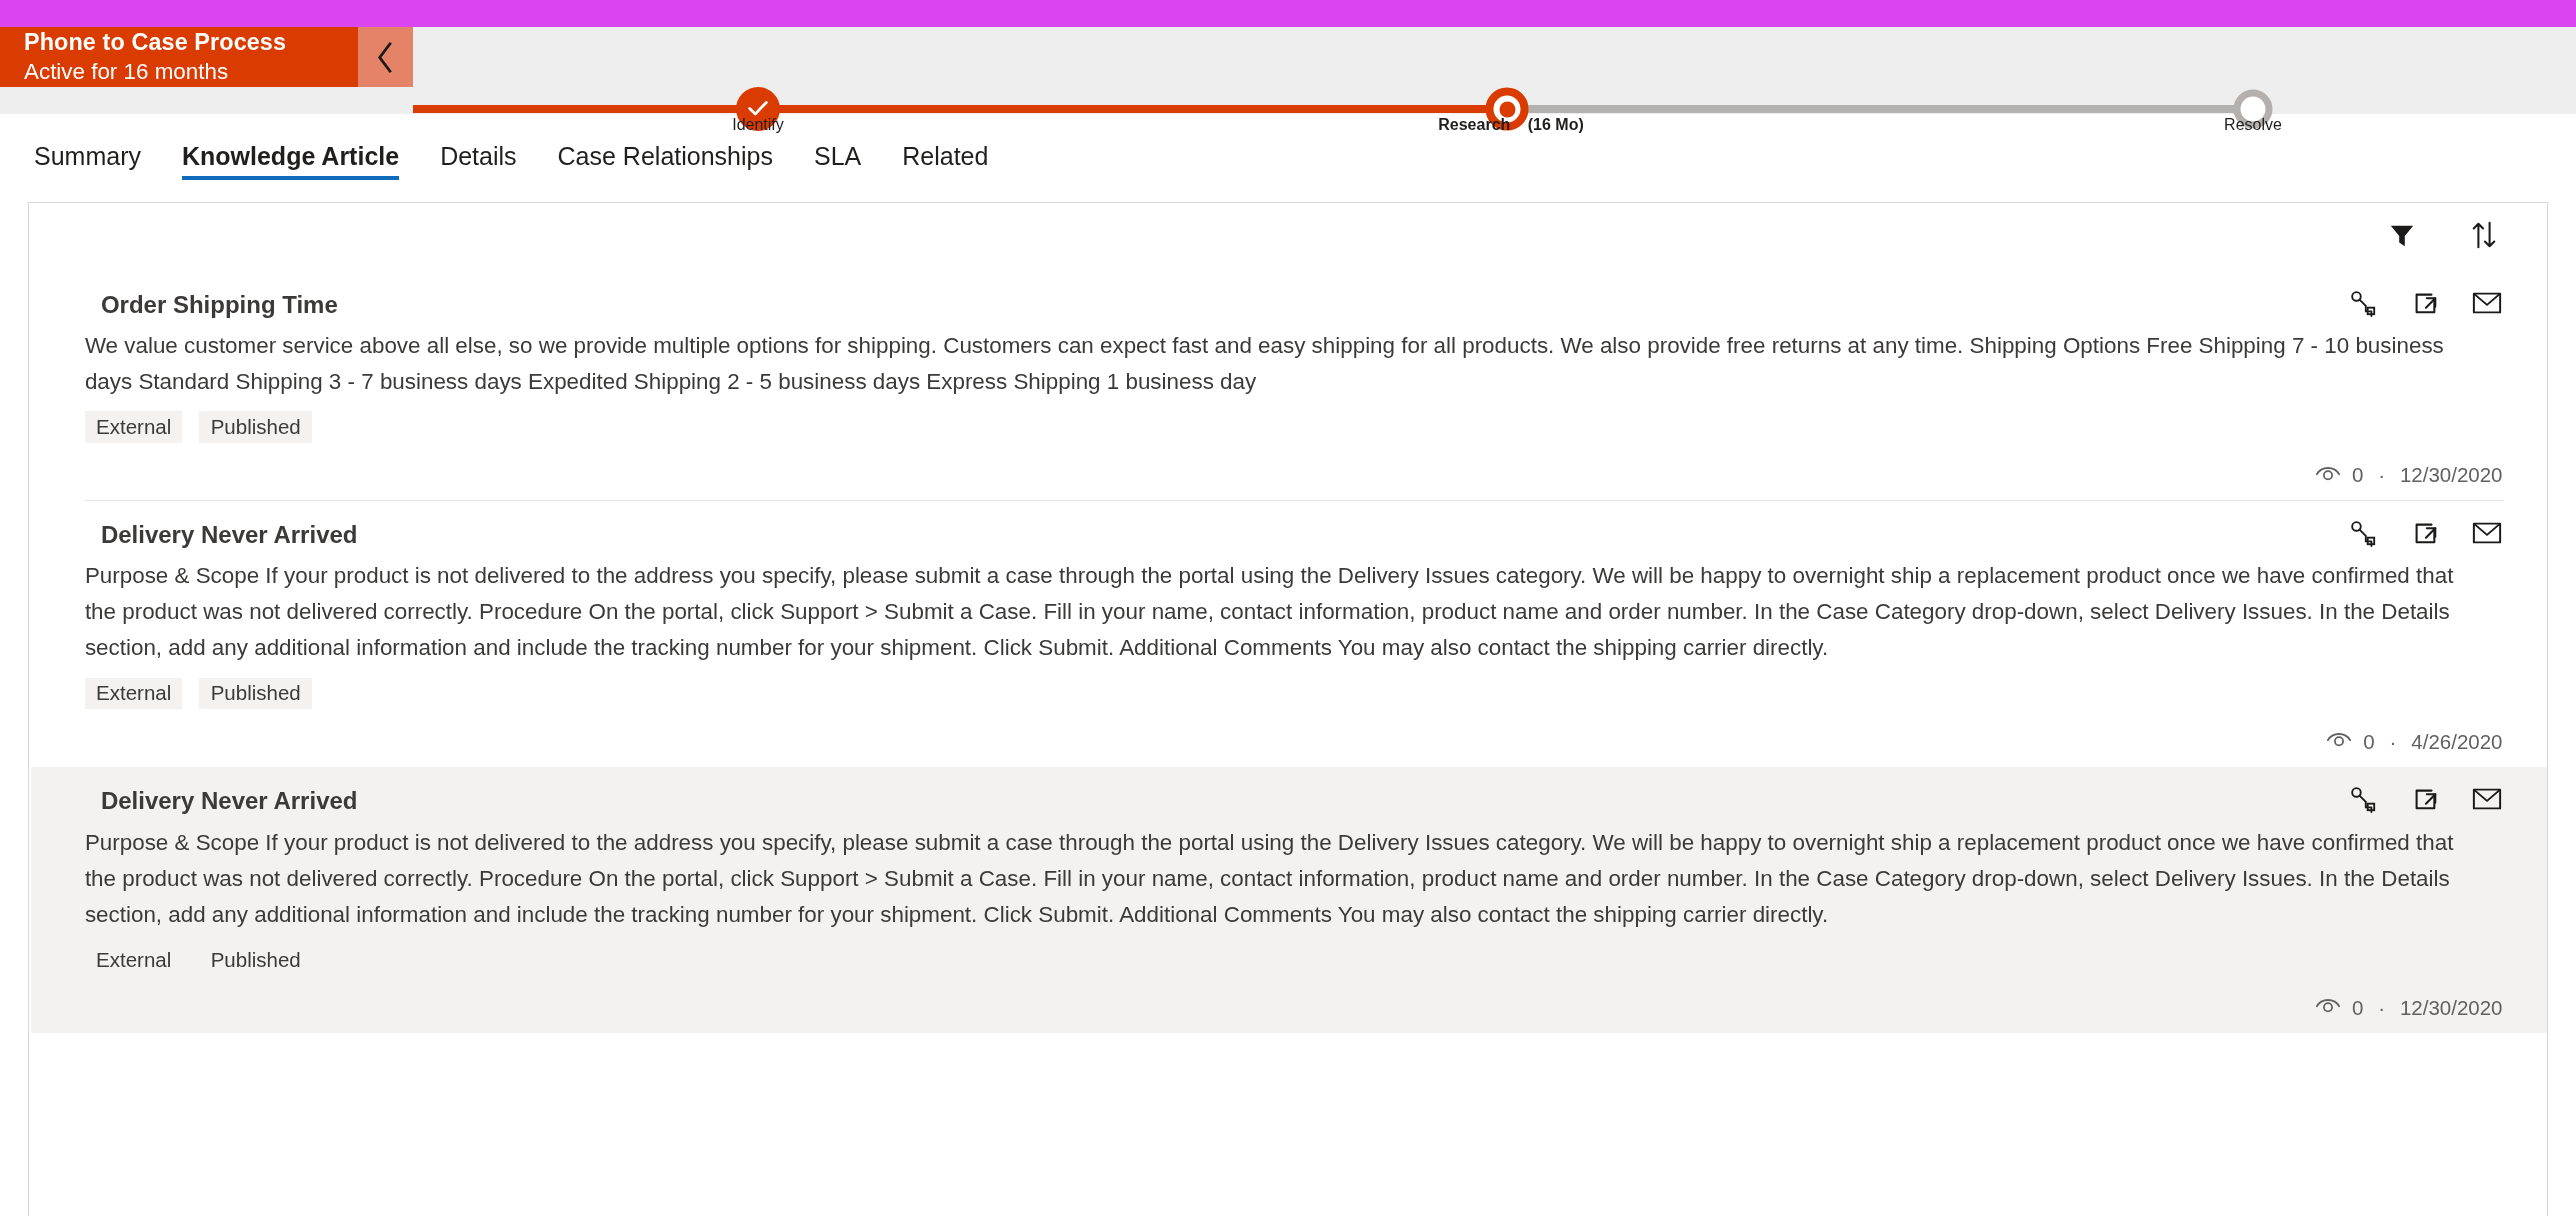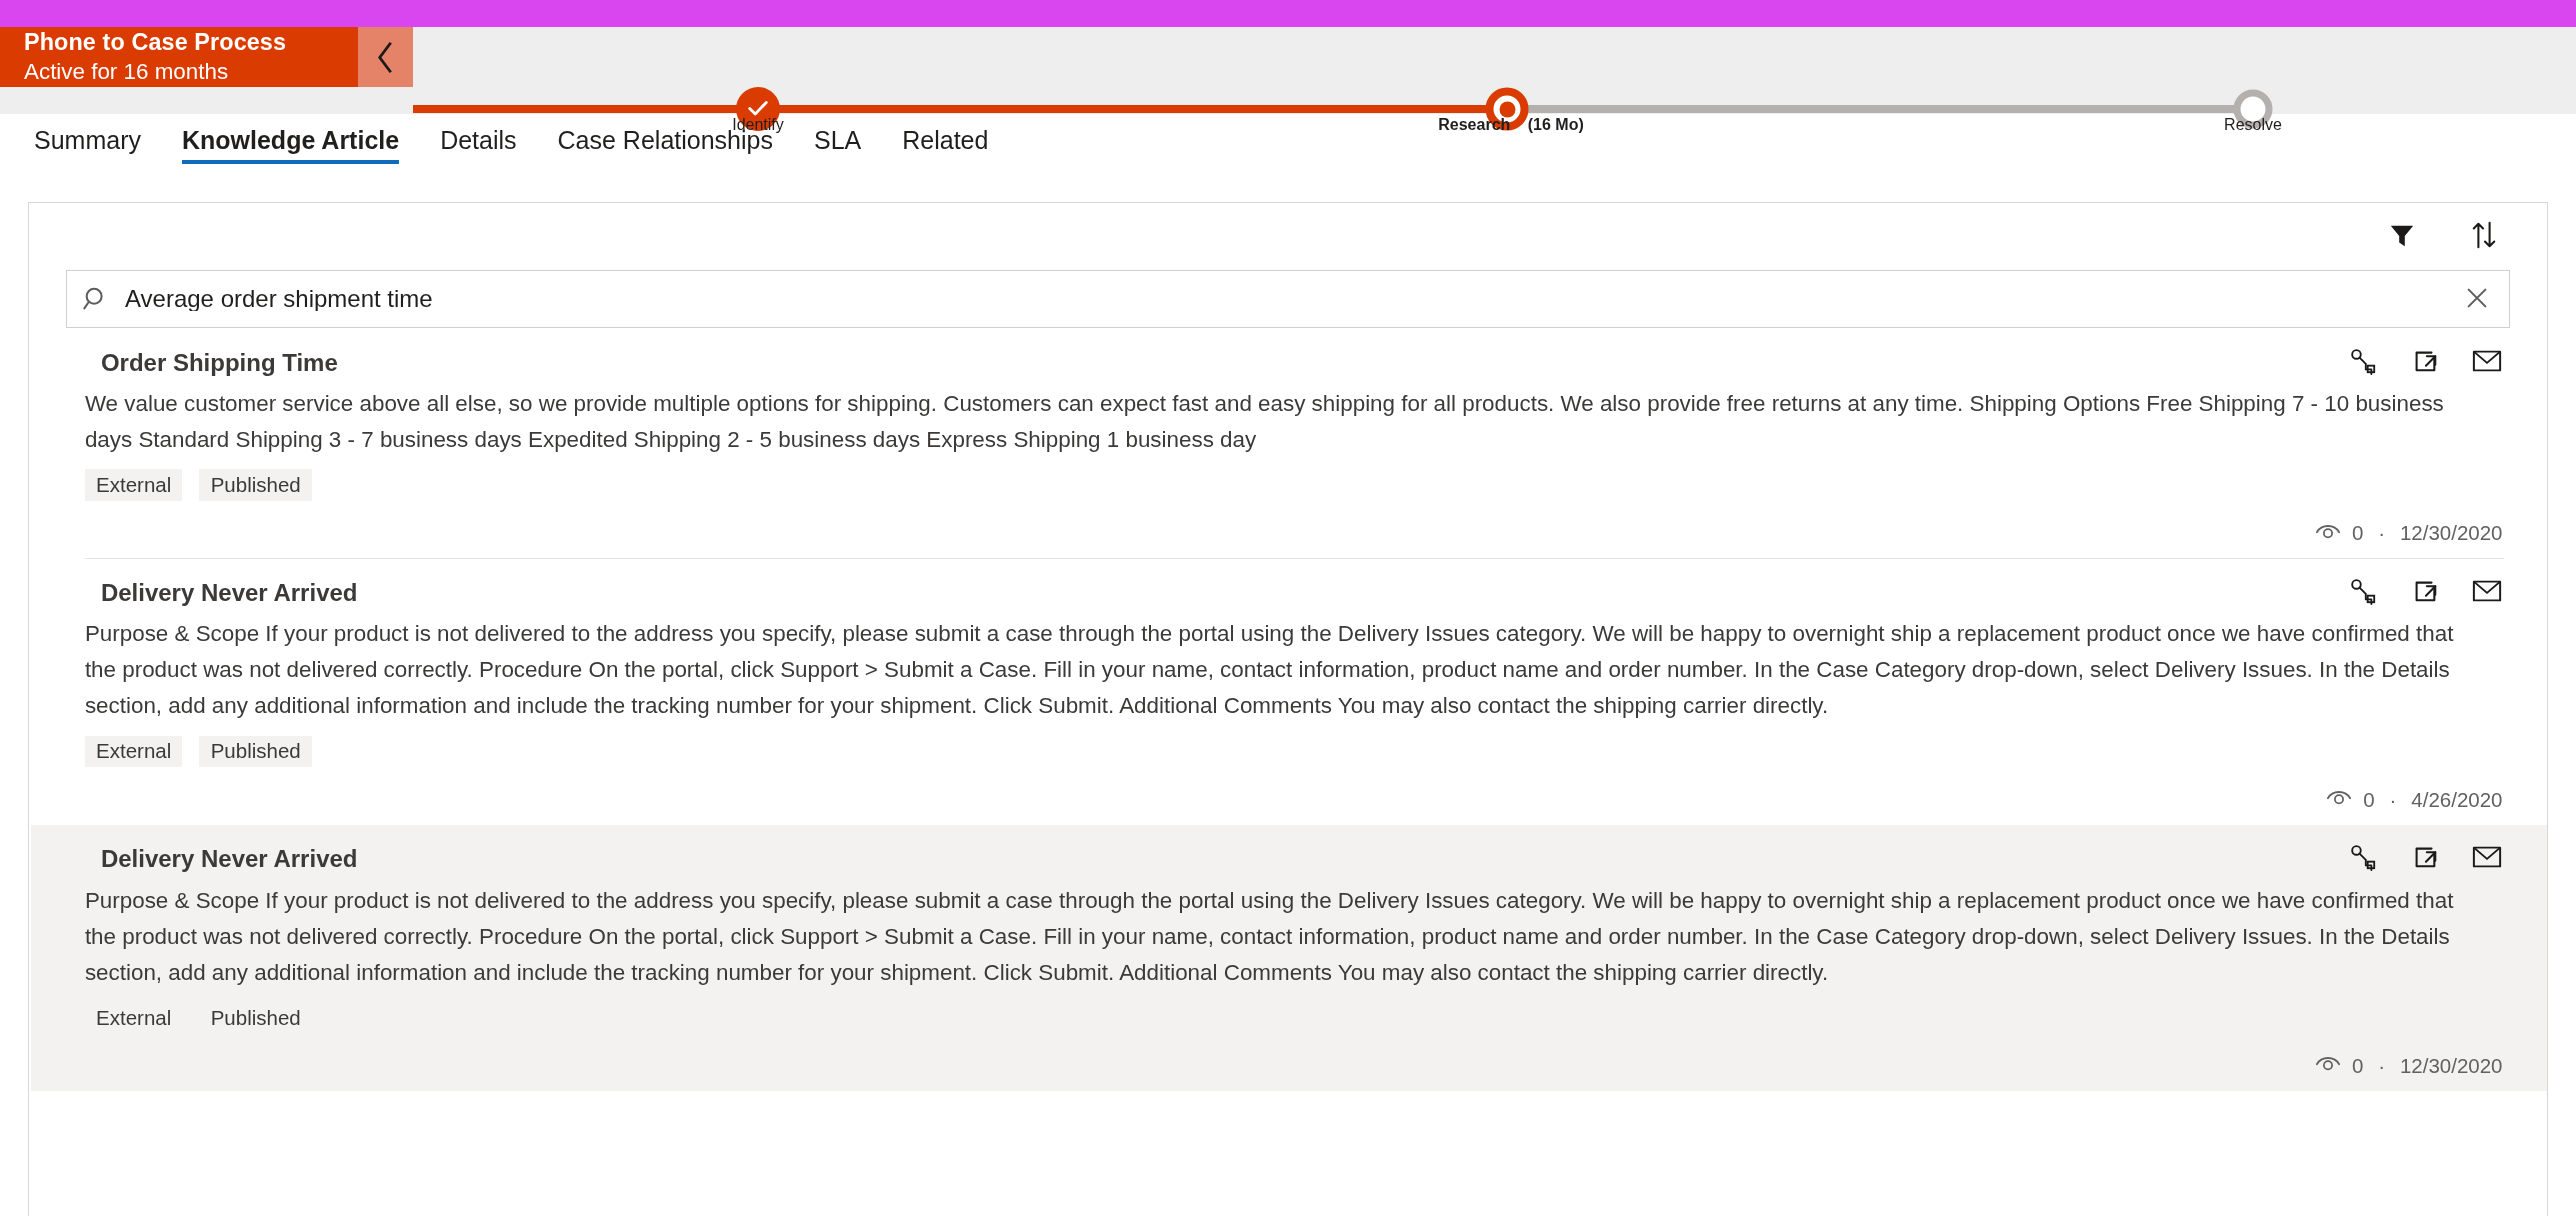--- a/index.html
+++ b/index.html
@@ -113,21 +113,21 @@
     white-space: nowrap;
     z-index: 6;
   }
   .bpf-label.current { font-weight: bold; }
 
   
   .tabs {
     display: flex;
     align-items: flex-end;
     gap: 0;
-    padding: 16px 34px;
+    padding: 0 34px;
     height: 73px;
     background: #ffffff;
     border-bottom: 0.9px solid #ffffff;
   }
   .tab {
     position: relative;
     font-size: 25px;
     color: #201f1e;
     padding: 0 20.5px 17px 20.5px;
     cursor: pointer;
@@ -366,38 +366,20 @@
     <div class="tool-btn">
       <span>
         <svg width="28" height="30" viewBox="0 0 30 32" fill="none" stroke="#1b1a19" stroke-width="2.2" stroke-linecap="round" stroke-linejoin="round">
           <path d="M9 29 V4 M4 9 L9 4 L14 9"></path>
           <path d="M21 3 V28 M16 23 L21 28 L26 23"></path>
         </svg>
       </span>
     </div>
   </div>
 
-  <div class="search-row">
-    <div class="search-box">
-      <span class="search-icon-wrap">
-        <svg width="28" height="28" viewBox="0 0 30 30" fill="none" stroke="#5d5d5d" stroke-width="2.2">
-          <circle cx="13" cy="12" r="8"></circle>
-          <path d="M7.2 18.2 L2.5 25" stroke-linecap="round"></path>
-        </svg>
-      </span>
-      <span class="search-value" title="Search knowledge articles">Average order shipment time</span>
-      <span class="search-clear">
-        <span>
-          <svg width="26" height="26" viewBox="0 0 28 28" fill="none" stroke="#5d5d5d" stroke-width="2.2" stroke-linecap="round">
-            <path d="M5 5 L23 23 M23 5 L5 23"></path>
-          </svg>
-        </span>
-      </span>
-    </div>
-  </div>
 
 
   <div class="results">
 
     <div class="card">
       <div class="card-head">
         <div class="card-title">Order Shipping Time</div>
         <div class="card-actions">
           <div class="act-btn">
             <span>

